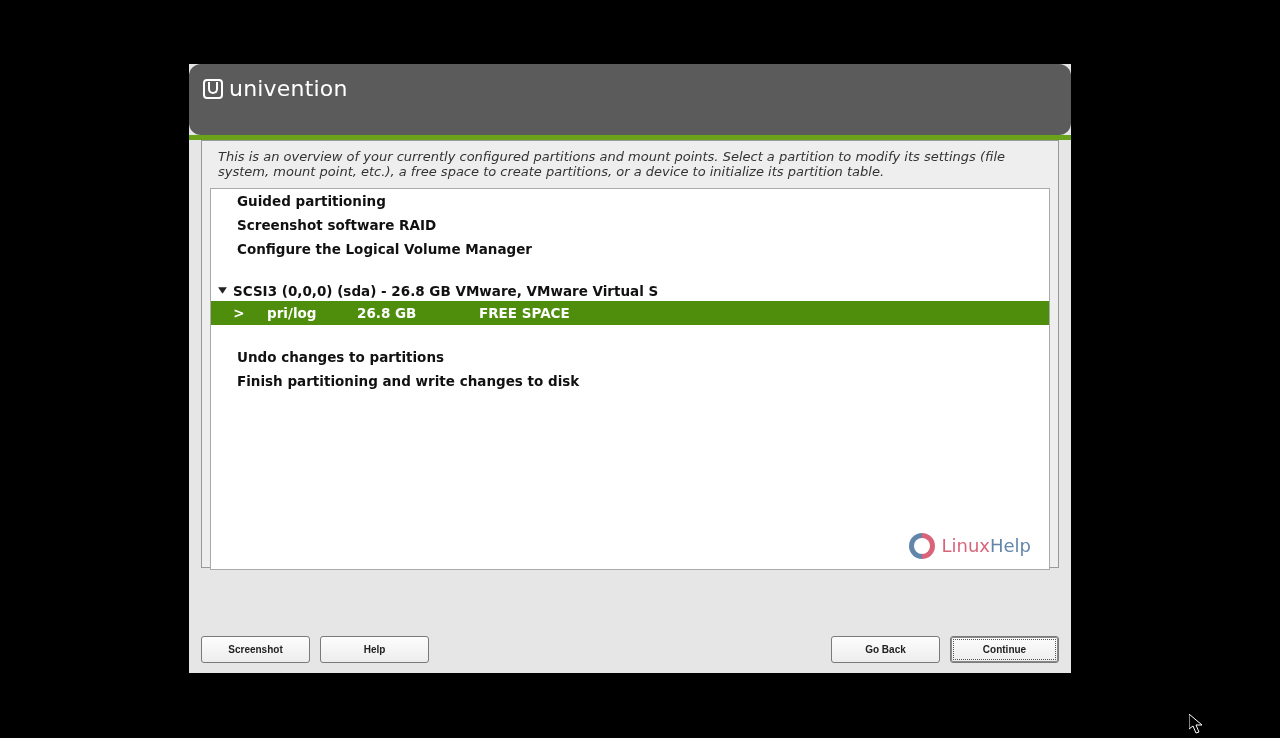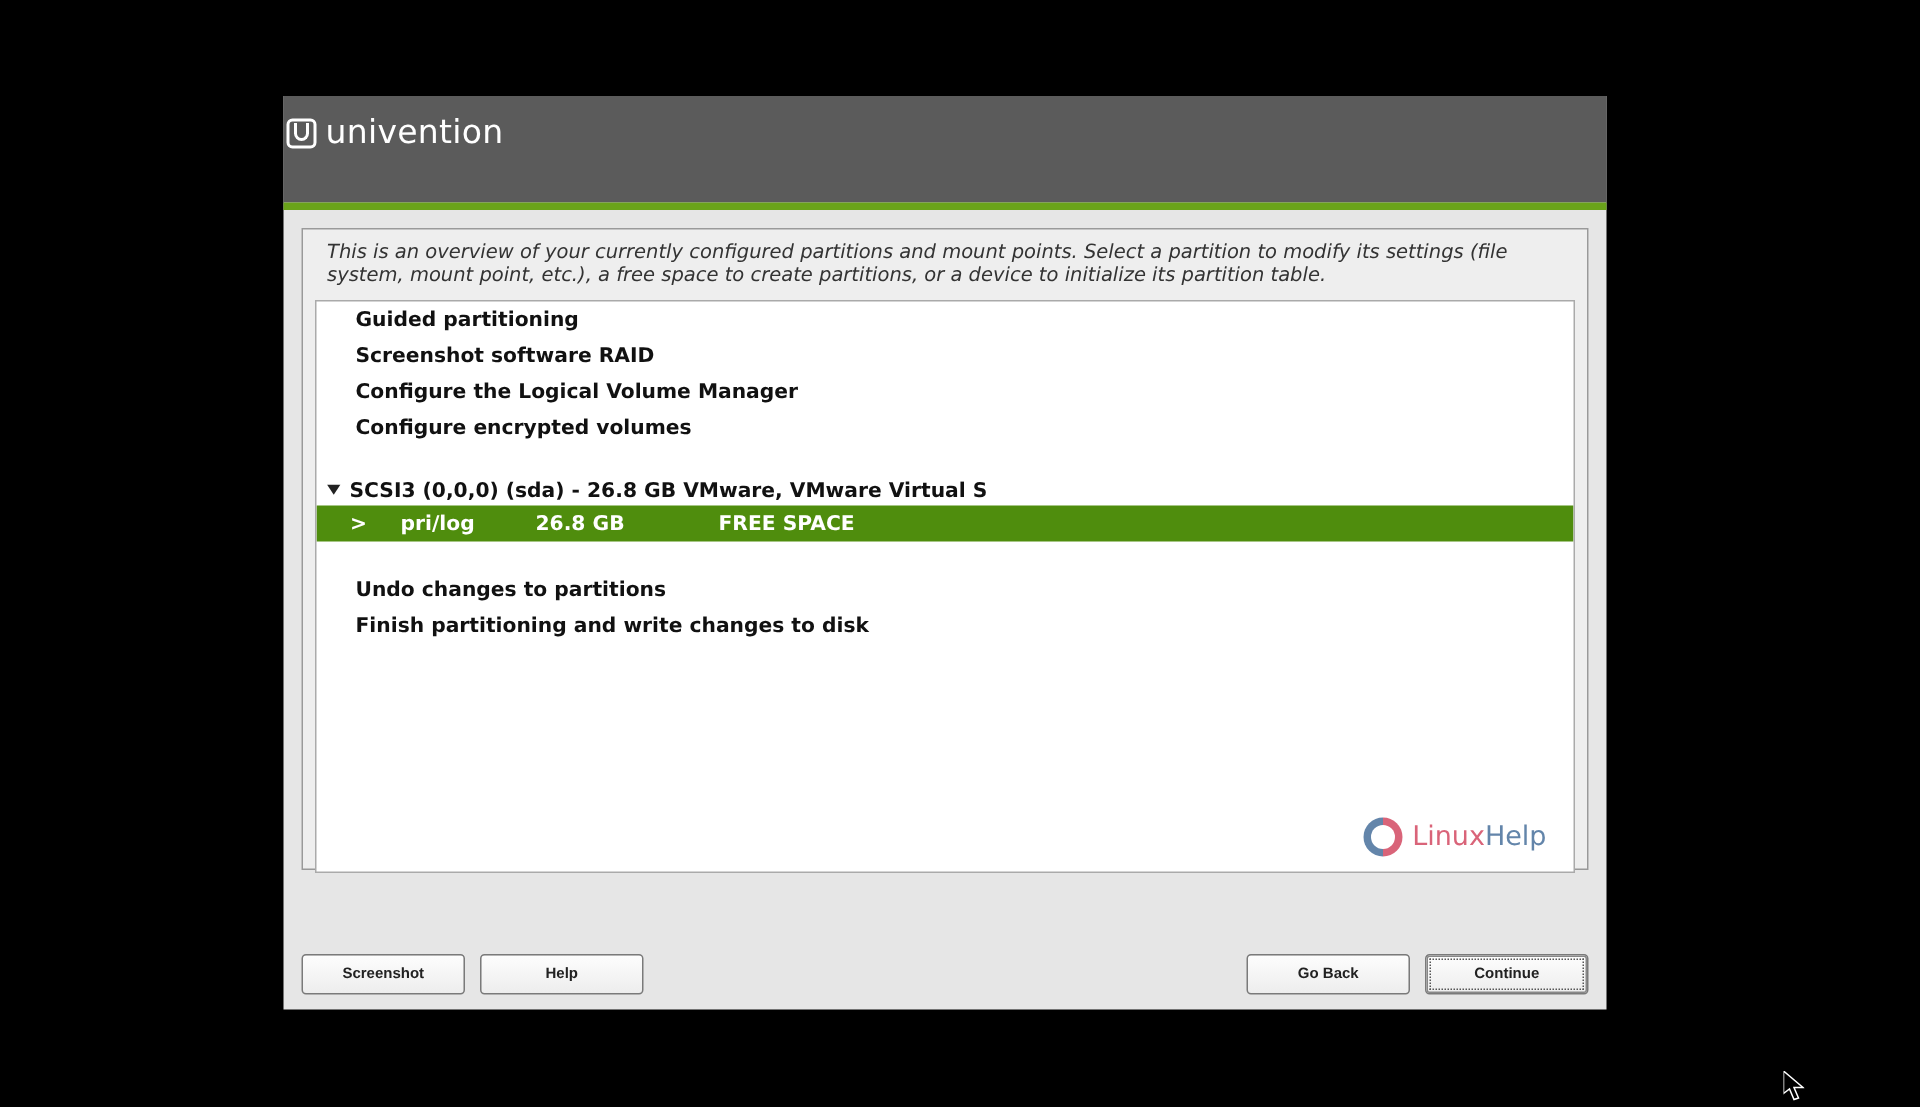--- a/index.html
+++ b/index.html
@@ -9,21 +9,22 @@
     left: 189px;
     top: 64px;
     width: 882px;
     height: 609px;
     background: #e6e6e6;
   }
   .header-bar {
     width: 100%;
     height: 71px;
     background: #5b5b5b;
-    padding: 12px 14px 0 2px;
+    padding: 12px 14px 0 14px;
+    border-radius: 12px;
   }
   .logo {
     display: flex;
     align-items: center;
     gap: 6px;
   }
   .logo-icon {
     display: inline-block;
     width: 20px; height: 20px;
     border: 2.5px solid #fff;
@@ -46,21 +47,21 @@
     letter-spacing: 0.2px;
   }
   .accent-line { width: 100%; height: 5px; background: #6aa31a; }
   .page-title {
     font-size: 14px;
     font-weight: 700;
     color: #222;
     padding: 18px 20px 12px 20px;
   }
   .content-box {
-    margin: 12px 12px;
+    margin: 0 12px;
     border: 1px solid #999;
     background: #eeeeee;
     height: 428px;
     position: relative;
   }
   .intro {
     font-style: italic;
     font-size: 13px;
     color: #333;
     padding: 9px 16px 8px 16px;
@@ -182,21 +183,20 @@
   <div class="accent-line"></div>
 
 
   <div class="content-box">
     <div class="intro">This is an overview of your currently configured partitions and mount points. Select a partition to modify its settings (file system, mount point, etc.), a free space to create partitions, or a device to initialize its partition table.</div>
 
     <div class="listbox">
       <div class="list-row indent">Guided partitioning</div>
       <div class="list-row indent">Screenshot software RAID</div>
       <div class="list-row indent">Configure the Logical Volume Manager</div>
-      <div class="list-row indent">Configure encrypted volumes</div>
       <div class="list-row spacer"></div>
 
       <div class="device-row">
         <span class="disclosure">
           <svg viewBox="0 0 10 10">
               <polygon points="1,2 9,2 5,8" fill="#222"></polygon>
             </svg>
         </span>
         <span>SCSI3 (0,0,0) (sda) - 26.8 GB VMware, VMware Virtual S</span>
       </div>

